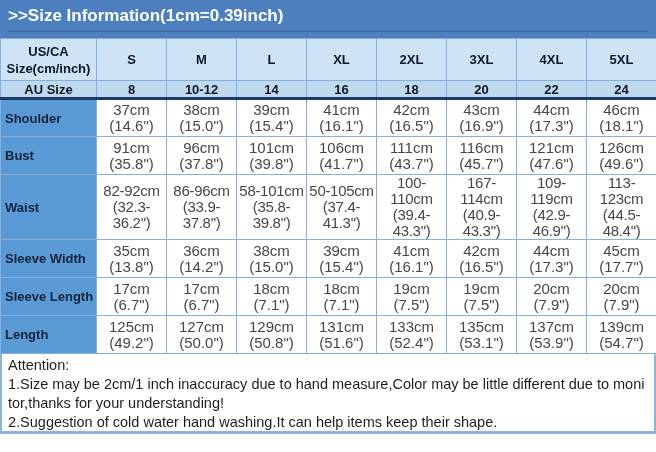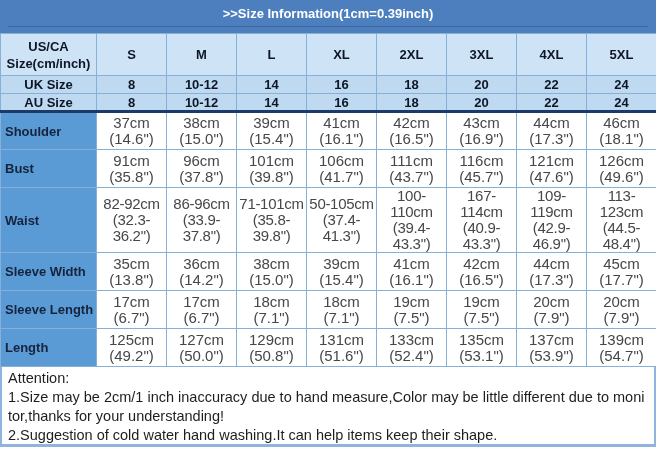--- a/index.html
+++ b/index.html
@@ -9,25 +9,24 @@
     font-family: "Liberation Sans", sans-serif;
     background: #ffffff;
     overflow: hidden;
   }
   .banner {
     background: #4d7fbe;
     color: #ffffff;
     padding: 4px 8px 6px 8px;
   }
   .banner-title {
-    font-size: 13px;
+    font-size: 17px;
     font-weight: bold;
     padding: 2px 0 5px 0;
     border-bottom: 1px solid rgba(27,58,103,0.35);
-    text-align: center;
   }
   .banner-subtitle {
     font-size: 16px;
     font-weight: bold;
     padding-top: 5px;
     letter-spacing: 0.2px;
   }
   table.size-table {
     width: 656px;
     border-collapse: collapse;
@@ -122,31 +121,20 @@
       <th>M</th>
       <th>L</th>
       <th>XL</th>
       <th>2XL</th>
       <th>3XL</th>
       <th>4XL</th>
       <th>5XL</th>
     </tr>
   </thead>
   <tbody>
-    <tr class="uk-row">
-      <th>UK Size</th>
-      <td>8</td>
-      <td>10-12</td>
-      <td>14</td>
-      <td>16</td>
-      <td>18</td>
-      <td>20</td>
-      <td>22</td>
-      <td>24</td>
-    </tr>
     <tr class="au-row">
       <th>AU Size</th>
       <td>8</td>
       <td>10-12</td>
       <td>14</td>
       <td>16</td>
       <td>18</td>
       <td>20</td>
       <td>22</td>
       <td>24</td>
@@ -225,21 +213,21 @@
       <th class="m-label">Waist</th>
       <td class="m-val">
           <span class="cm-line">82-92cm</span>
           <span class="inch-line">(32.3-36.2")</span>
         </td>
       <td class="m-val">
           <span class="cm-line">86-96cm</span>
           <span class="inch-line">(33.9-37.8")</span>
         </td>
       <td class="m-val">
-          <span class="cm-line">71-101cm</span>
+          <span class="cm-line">58-101cm</span>
           <span class="inch-line">(35.8-39.8")</span>
         </td>
       <td class="m-val">
           <span class="cm-line">50-105cm</span>
           <span class="inch-line">(37.4-41.3")</span>
         </td>
       <td class="m-val">
           <span class="cm-line">100-110cm</span>
           <span class="inch-line">(39.4-43.3")</span>
         </td>

